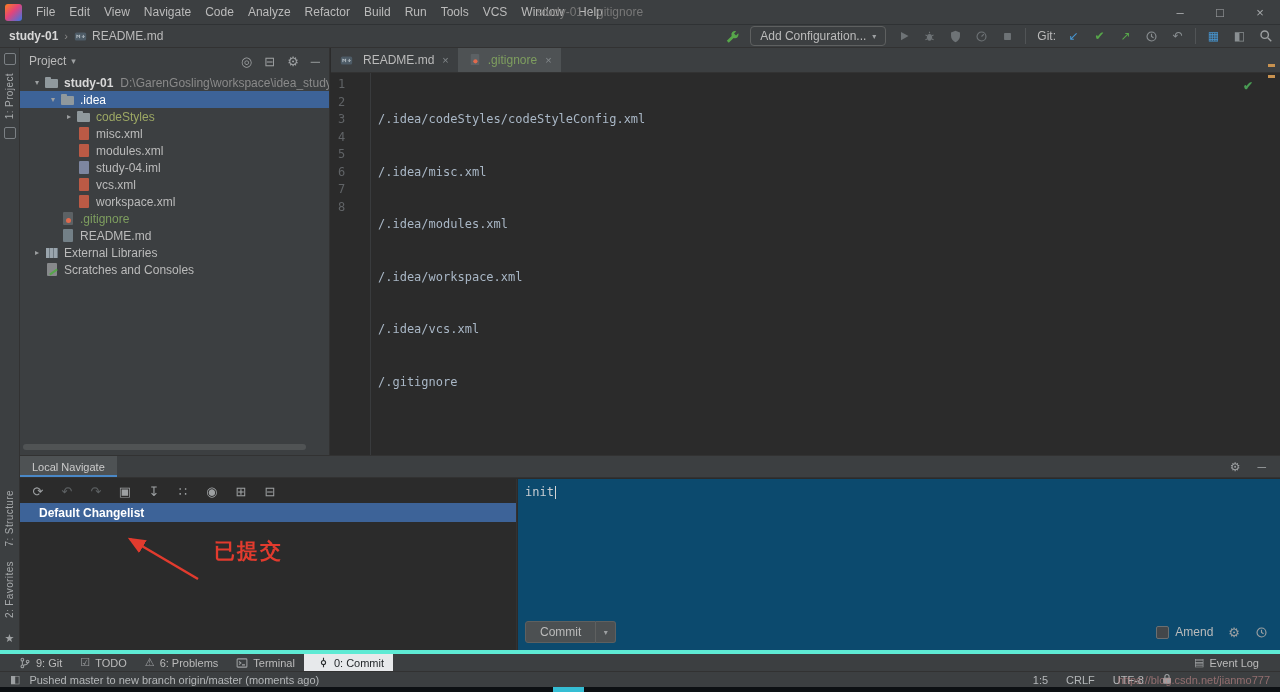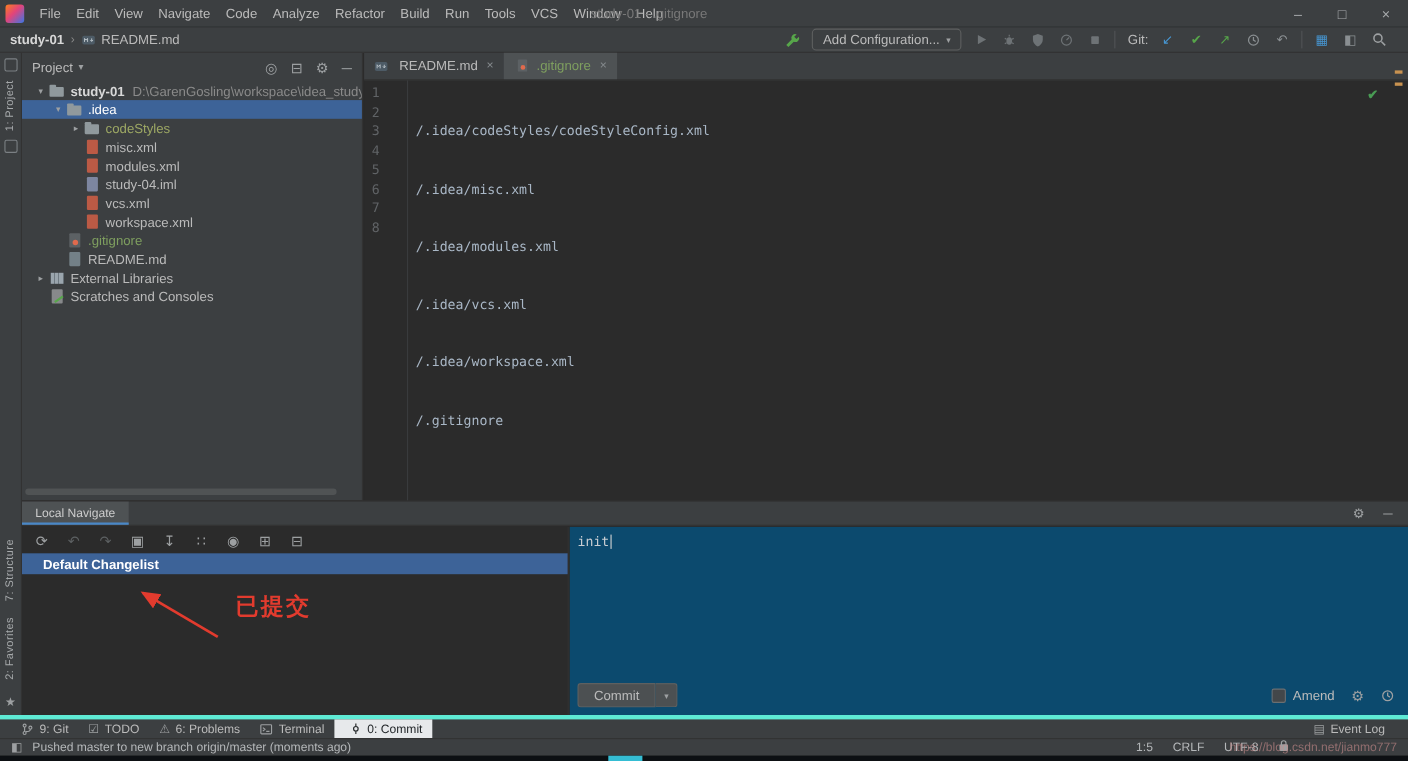--- a/index.html
+++ b/index.html
@@ -12,21 +12,21 @@
   .menu-item { padding:0 7px; font-size:12px; color:#bbb; line-height:25px; }
   .win-title { position:absolute; left:537px; top:0; line-height:25px; color:#787878; font-size:12px; }
   .win-controls { position:absolute; right:0; top:0; height:25px; display:flex; }
   .win-btn { width:40px; display:flex; align-items:center; justify-content:center; color:#a7aaac; font-size:13px; }
 
   
   .navbar { position:absolute; top:25px; left:0; right:0; height:23px; background:#3c3f41; border-bottom:1px solid #323232; display:flex; align-items:center; padding-left:9px; font-size:12px; }
   .crumb-root { color:#d8d8d8; font-weight:bold; }
   .crumb-sep { color:#8a8a8a; margin:0 6px; font-size:11px; }
   .mini-md { margin-right:5px; display:flex; }
-  .nav-right { margin-left:auto; display:flex; align-items:center; gap:9px; padding-right:18px; }
+  .nav-right { margin-left:auto; display:flex; align-items:center; gap:9px; padding-right:6px; }
   .ni { width:17px; height:17px; display:flex; align-items:center; justify-content:center; font-size:12px; }
   .btn-addcfg { border:1px solid #5e6060; border-radius:4px; height:20px; padding:0 9px; display:flex; align-items:center; gap:6px; font-size:12px; color:#bbb; }
   .btn-addcfg .dd { font-size:8px; color:#9da0a2; }
   .sep-v { width:1px; height:16px; background:#515456; }
   .c-blue { color:#4796d2; } .c-green { color:#57a64a; } .c-gray { color:#8a8f92; }
   .gitlbl { color:#bbb; margin-left:2px; }
 
   
   .stripe { position:absolute; left:0; top:48px; width:20px; height:602px; background:#3c3f41; border-right:1px solid #323232; }
   .stripe-top { position:absolute; top:5px; left:0; right:0; display:flex; flex-direction:column; align-items:center; gap:8px; }
@@ -330,22 +330,22 @@
         <div class="gnum">4</div>
         <div class="gnum">5</div>
         <div class="gnum">6</div>
         <div class="gnum">7</div>
         <div class="gnum">8</div>
       </div>
       <div class="code">
         <div class="cline">/.idea/codeStyles/codeStyleConfig.xml</div>
         <div class="cline">/.idea/misc.xml</div>
         <div class="cline">/.idea/modules.xml</div>
+        <div class="cline">/.idea/workspace.xml</div>
         <div class="cline">/.idea/vcs.xml</div>
-        <div class="cline">/.idea/workspace.xml</div>
         <div class="cline">/.gitignore</div>
         <div class="cline"></div>
       </div>
     </div>
     <span class="inspect-ok">✔</span>
     <span class="emark m1"></span>
     <span class="emark m2"></span>
   </div>
 
   <div class="vc">

